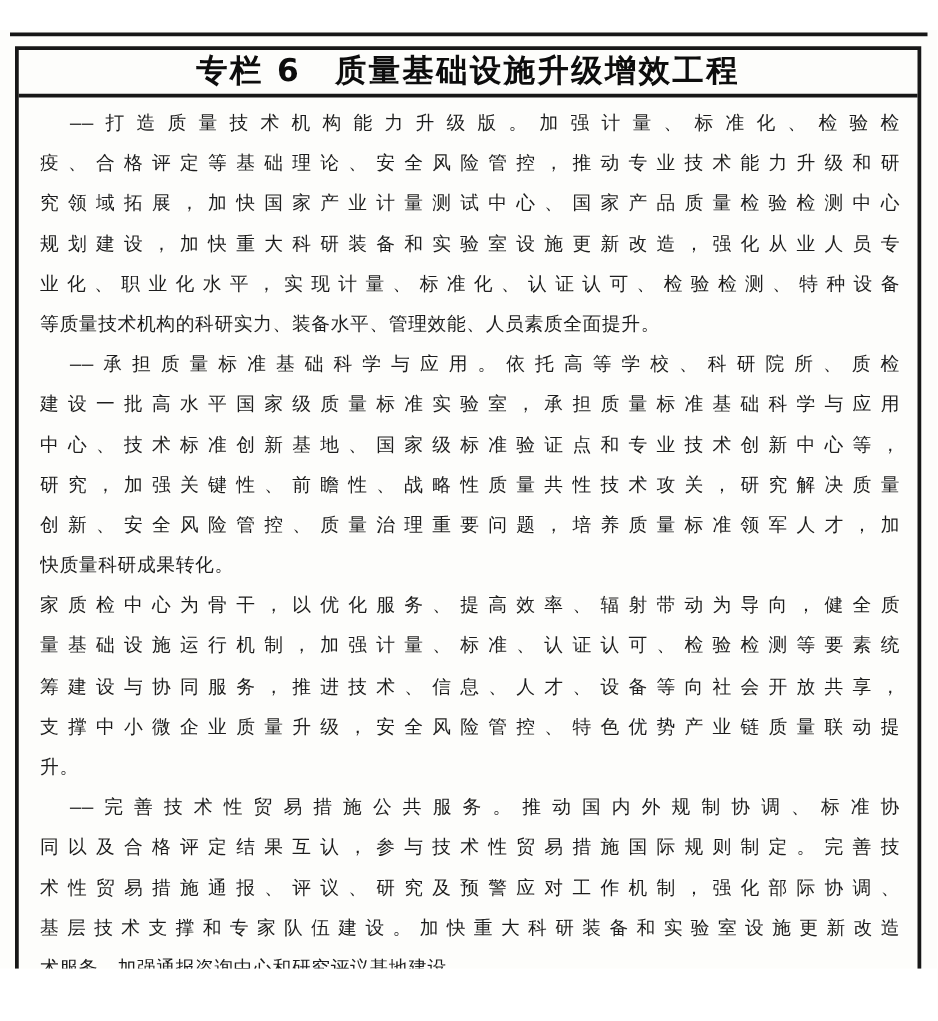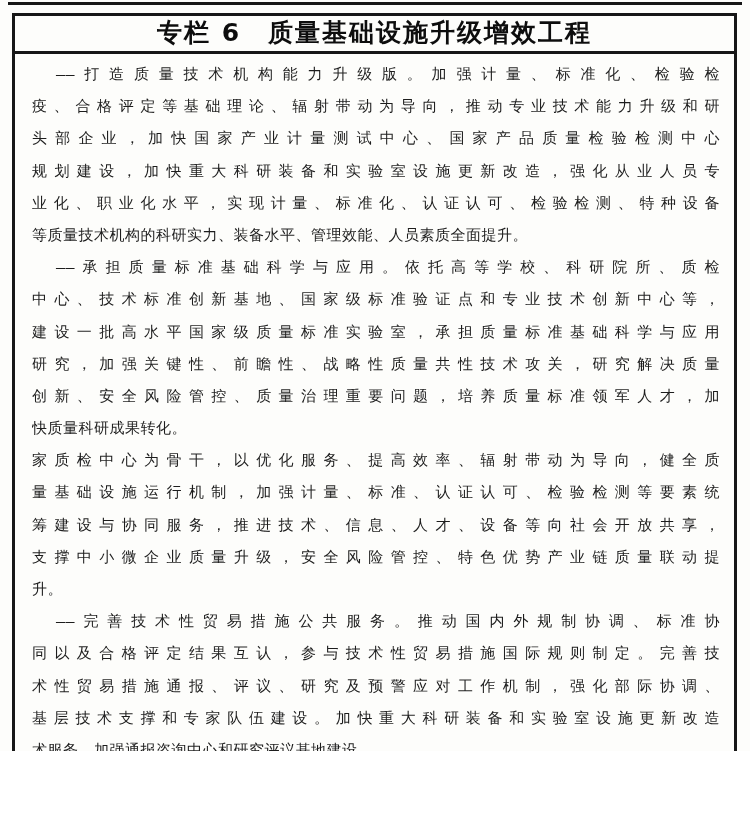--- a/index.html
+++ b/index.html
@@ -7,20 +7,21 @@
     padding: 0;
     background: #ffffff;
   }
   .page {
     position: relative;
     width: 750px;
     height: 751px;
     background: #fdfdfb;
     overflow: hidden;
     font-family: "DejaVu Sans", sans-serif;
+    margin-top: 24px;
   }
   
   .rule {
     position: absolute;
     background: #161616;
   }
   .rule.top {
     left: 8px;
     top: 2px;
     width: 734px;
@@ -83,30 +84,30 @@
 </head>
 <body>
 
 <div class="page">
   <div class="rule top"></div>
   <div class="box">
     <div class="box-title">专栏 6　质量基础设施升级增效工程</div>
     <div class="box-body">
         <div class="para">
           <div class="line first">——打造质量技术机构能力升级版。加强计量、标准化、检验检</div>
-          <div class="line">疫、合格评定等基础理论、辐射带动为导向，推动专业技术能力升级和研</div>
-          <div class="line">头部企业，加快国家产业计量测试中心、国家产品质量检验检测中心</div>
+          <div class="line">疫、合格评定等基础理论、安全风险管控，推动专业技术能力升级和研</div>
+          <div class="line">究领域拓展，加快国家产业计量测试中心、国家产品质量检验检测中心</div>
           <div class="line">规划建设，加快重大科研装备和实验室设施更新改造，强化从业人员专</div>
           <div class="line">业化、职业化水平，实现计量、标准化、认证认可、检验检测、特种设备</div>
           <div class="line end">等质量技术机构的科研实力、装备水平、管理效能、人员素质全面提升。</div>
         </div>
         <div class="para">
           <div class="line first">——承担质量标准基础科学与应用。依托高等学校、科研院所、质检</div>
+          <div class="line">建设一批高水平国家级质量标准实验室，承担质量标准基础科学与应用</div>
           <div class="line">中心、技术标准创新基地、国家级标准验证点和专业技术创新中心等，</div>
-          <div class="line">建设一批高水平国家级质量标准实验室，承担质量标准基础科学与应用</div>
           <div class="line">研究，加强关键性、前瞻性、战略性质量共性技术攻关，研究解决质量</div>
           <div class="line">创新、安全风险管控、质量治理重要问题，培养质量标准领军人才，加</div>
           <div class="line end">快质量科研成果转化。</div>
         </div>
         <div class="para">
           <div class="line">家质检中心为骨干，以优化服务、提高效率、辐射带动为导向，健全质</div>
           <div class="line">量基础设施运行机制，加强计量、标准、认证认可、检验检测等要素统</div>
           <div class="line">筹建设与协同服务，推进技术、信息、人才、设备等向社会开放共享，</div>
           <div class="line">支撑中小微企业质量升级，安全风险管控、特色优势产业链质量联动提</div>
           <div class="line end">升。</div>

